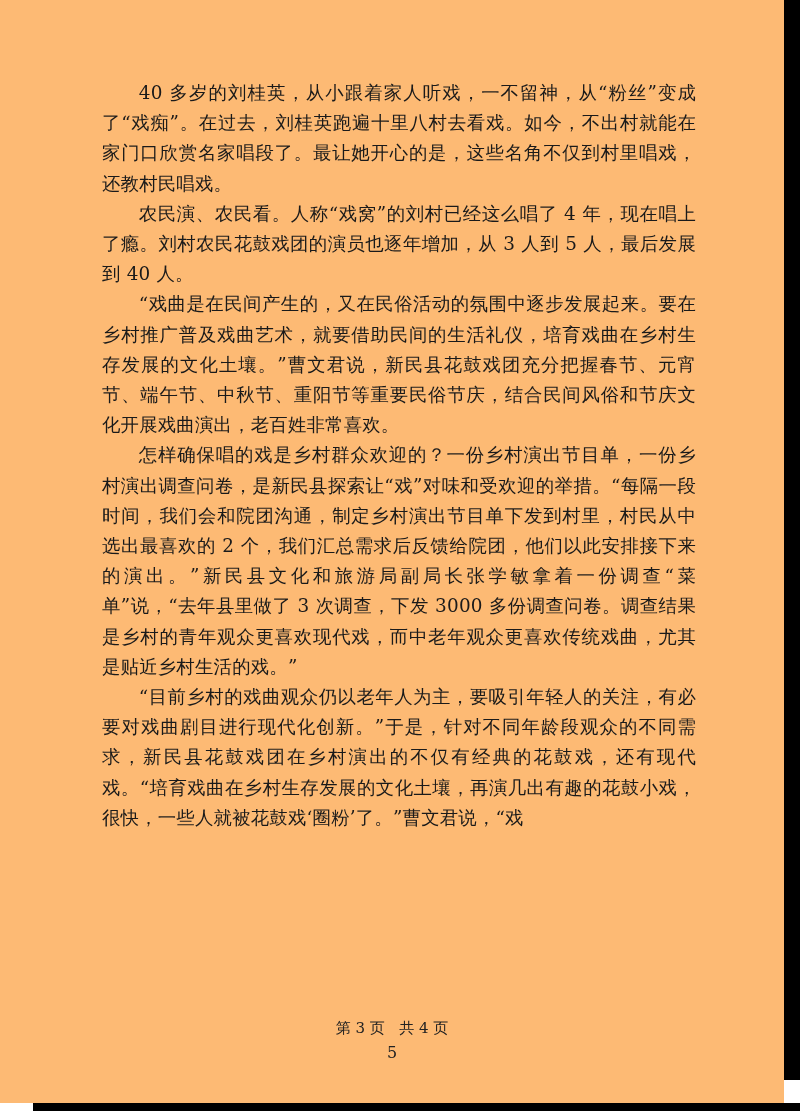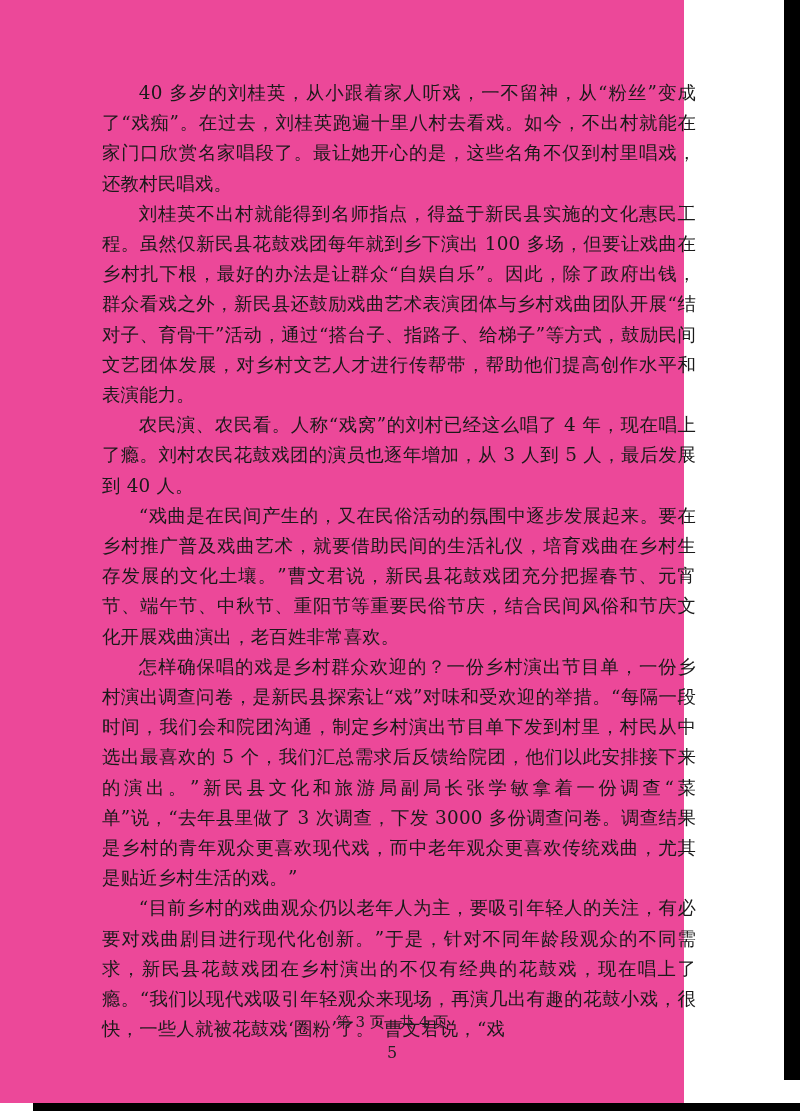--- a/index.html
+++ b/index.html
@@ -12,23 +12,23 @@
     height: 1111px;
     position: relative;
     overflow: hidden;
     font-family: "DejaVu Serif", "Liberation Serif", serif;
     color: #1a1a1a;
   }
   .page {
     position: absolute;
     left: 0;
     top: 0;
-    width: 684px;
+    width: 784px;
     height: 1103px;
-    background: #ec4899;
+    background: #fdba74;
   }
   .right-bar {
     position: absolute;
     left: 784px;
     top: 0;
     width: 16px;
     height: 1080px;
     background: #000000;
   }
   .bottom-bar {
@@ -55,42 +55,41 @@
   }
   .footer-page {
     position: absolute;
     left: 0;
     width: 784px;
     top: 1013px;
     text-align: center;
     font-size: 15px;
     color: #222;
   }
-  .footer-page span { display: inline-block; }
+  .footer-page span { display: inline-block; margin-top: 6px; }
   .footer-num {
     position: absolute;
     left: 0;
     width: 784px;
     top: 1043px;
     text-align: center;
     font-size: 16px;
     color: #222;
   }
 </style>
 </head>
 <body>
 
 <div class="page">
   <div class="body-text">
     <p>40 多岁的刘桂英，从小跟着家人听戏，一不留神，从“粉丝”变成了“戏痴”。在过去，刘桂英跑遍十里八村去看戏。如今，不出村就能在家门口欣赏名家唱段了。最让她开心的是，这些名角不仅到村里唱戏，还教村民唱戏。</p>
-    <p>刘桂英不出村就能得到名师指点，得益于新民县实施的文化惠民工程。虽然仅新民县花鼓戏团每年就到乡下演出 100 多场，但要让戏曲在乡村扎下根，最好的办法是让群众“自娱自乐”。因此，除了政府出钱，群众看戏之外，新民县还鼓励戏曲艺术表演团体与乡村戏曲团队开展“结对子、育骨干”活动，通过“搭台子、指路子、给梯子”等方式，鼓励民间文艺团体发展，对乡村文艺人才进行传帮带，帮助他们提高创作水平和表演能力。</p>
     <p>农民演、农民看。人称“戏窝”的刘村已经这么唱了 4 年，现在唱上了瘾。刘村农民花鼓戏团的演员也逐年增加，从 3 人到 5 人，最后发展到 40 人。</p>
     <p>“戏曲是在民间产生的，又在民俗活动的氛围中逐步发展起来。要在乡村推广普及戏曲艺术，就要借助民间的生活礼仪，培育戏曲在乡村生存发展的文化土壤。”曹文君说，新民县花鼓戏团充分把握春节、元宵节、端午节、中秋节、重阳节等重要民俗节庆，结合民间风俗和节庆文化开展戏曲演出，老百姓非常喜欢。</p>
-    <p>怎样确保唱的戏是乡村群众欢迎的？一份乡村演出节目单，一份乡村演出调查问卷，是新民县探索让“戏”对味和受欢迎的举措。“每隔一段时间，我们会和院团沟通，制定乡村演出节目单下发到村里，村民从中选出最喜欢的 5 个，我们汇总需求后反馈给院团，他们以此安排接下来的演出。”新民县文化和旅游局副局长张学敏拿着一份调查“菜单”说，“去年县里做了 3 次调查，下发 3000 多份调查问卷。调查结果是乡村的青年观众更喜欢现代戏，而中老年观众更喜欢传统戏曲，尤其是贴近乡村生活的戏。”</p>
-    <p>“目前乡村的戏曲观众仍以老年人为主，要吸引年轻人的关注，有必要对戏曲剧目进行现代化创新。”于是，针对不同年龄段观众的不同需求，新民县花鼓戏团在乡村演出的不仅有经典的花鼓戏，现在唱上了瘾。“我们以现代戏吸引年轻观众来现场，再演几出有趣的花鼓小戏，很快，一些人就被花鼓戏‘圈粉’了。”曹文君说，“戏</p>
+    <p>怎样确保唱的戏是乡村群众欢迎的？一份乡村演出节目单，一份乡村演出调查问卷，是新民县探索让“戏”对味和受欢迎的举措。“每隔一段时间，我们会和院团沟通，制定乡村演出节目单下发到村里，村民从中选出最喜欢的 2 个，我们汇总需求后反馈给院团，他们以此安排接下来的演出。”新民县文化和旅游局副局长张学敏拿着一份调查“菜单”说，“去年县里做了 3 次调查，下发 3000 多份调查问卷。调查结果是乡村的青年观众更喜欢现代戏，而中老年观众更喜欢传统戏曲，尤其是贴近乡村生活的戏。”</p>
+    <p>“目前乡村的戏曲观众仍以老年人为主，要吸引年轻人的关注，有必要对戏曲剧目进行现代化创新。”于是，针对不同年龄段观众的不同需求，新民县花鼓戏团在乡村演出的不仅有经典的花鼓戏，还有现代戏。“培育戏曲在乡村生存发展的文化土壤，再演几出有趣的花鼓小戏，很快，一些人就被花鼓戏‘圈粉’了。”曹文君说，“戏</p>
   </div>
 
   <div class="footer-page">
     <span>第 3 页</span>&nbsp;&nbsp;&nbsp;<span>共 4 页</span>
   </div>
   <div class="footer-num">5</div>
 </div>
 
 <div class="right-bar"></div>
 <div class="bottom-bar"></div>

